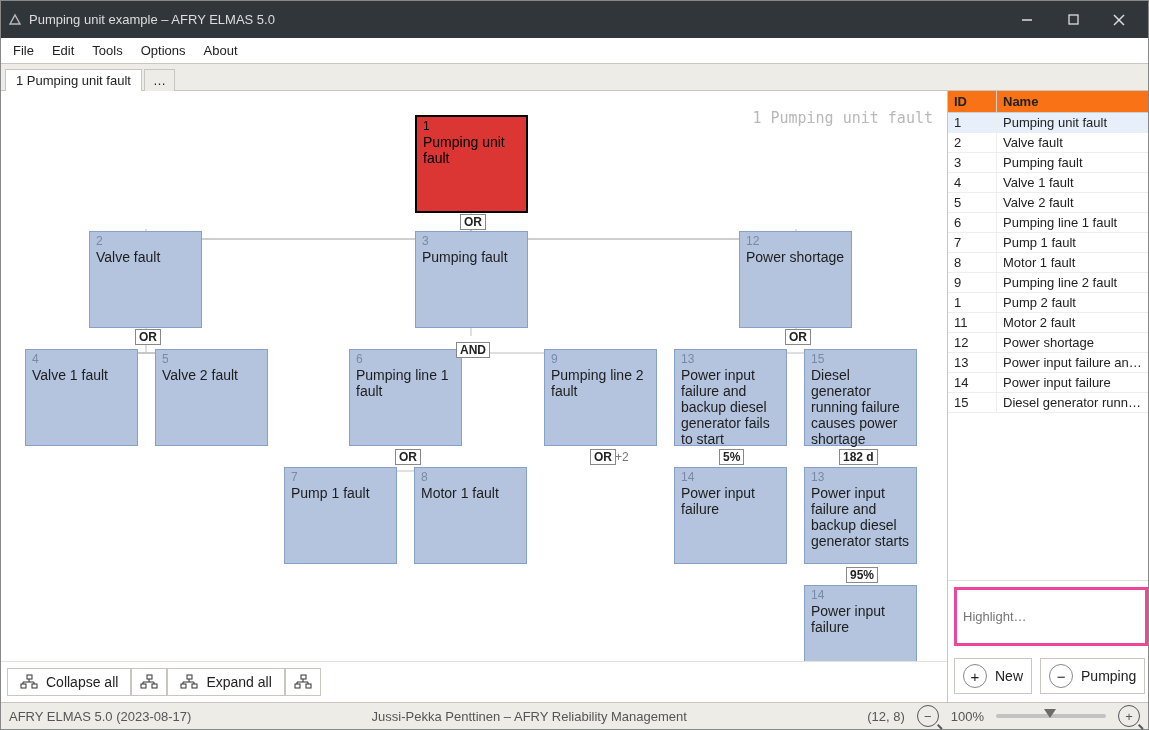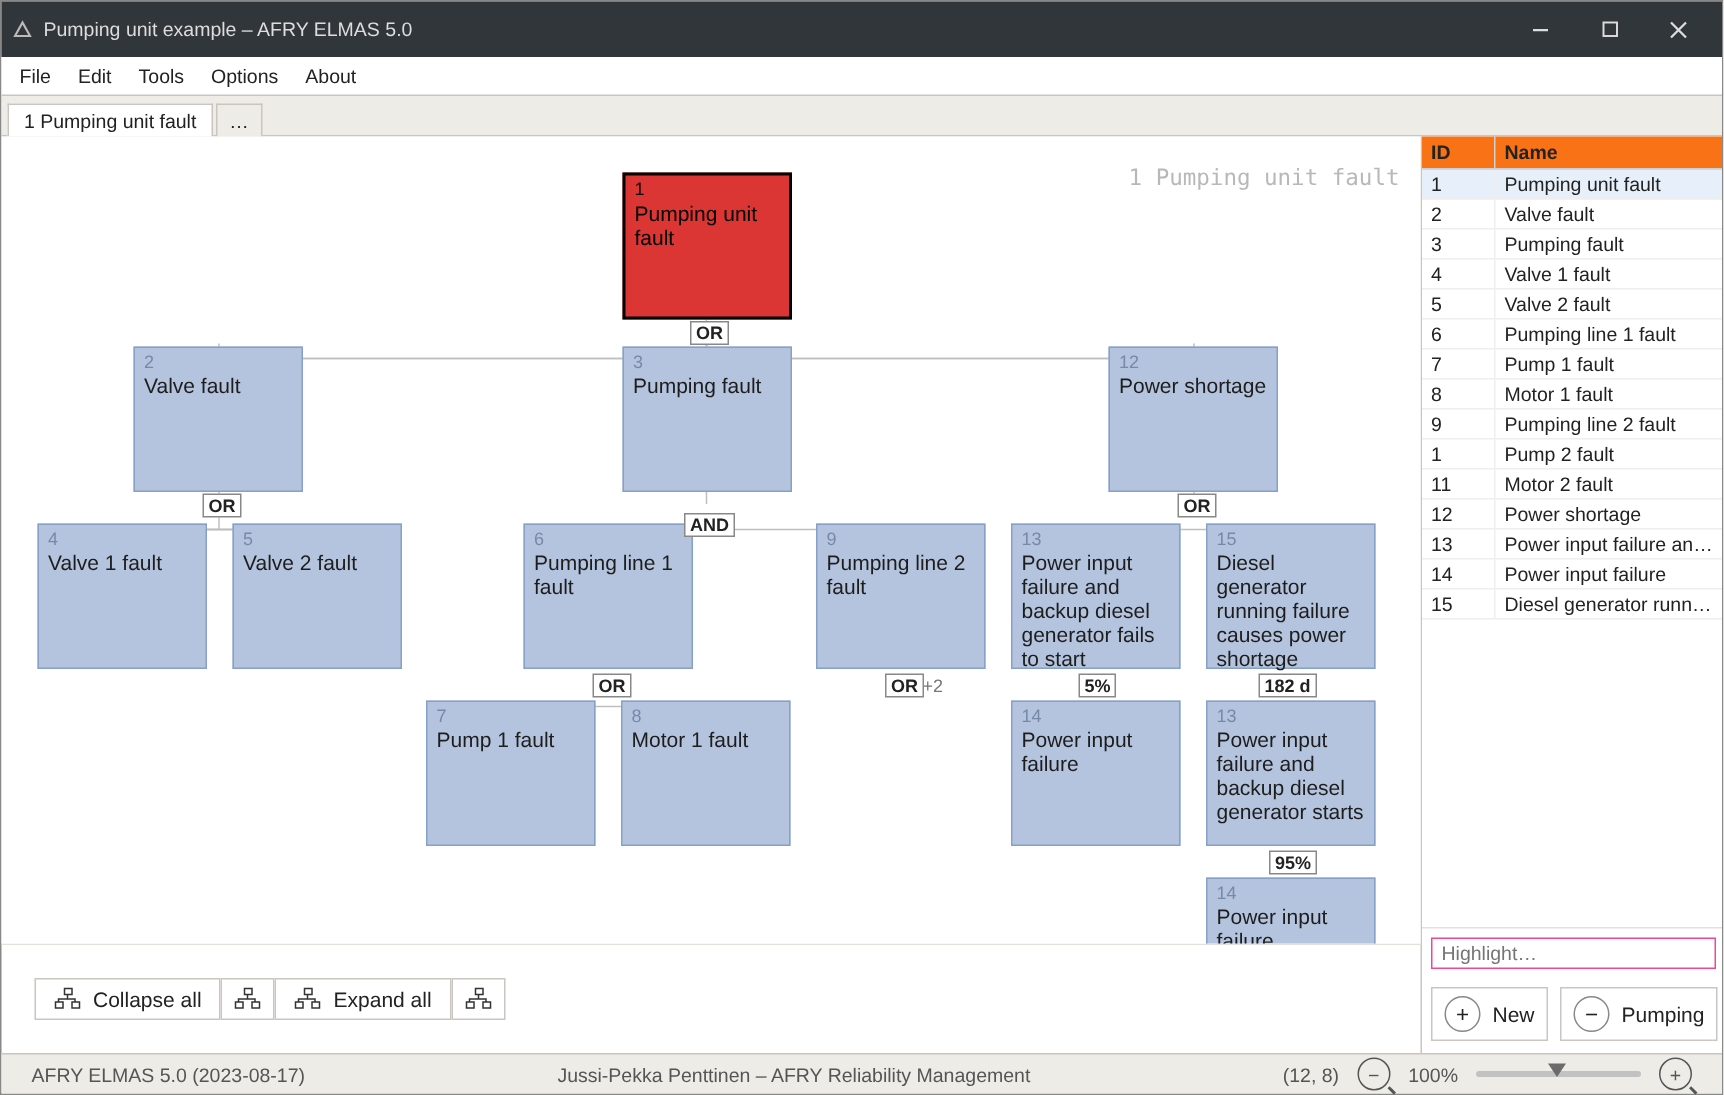--- a/index.html
+++ b/index.html
@@ -23,40 +23,40 @@
   .breadcrumb{position:absolute;right:14px;top:18px;font-family:Consolas,monospace;color:#b8b8b8;font-size:15px}
   .node{position:absolute;background:#b4c4de;border:1px solid #87a0c8;box-sizing:border-box;padding:3px 6px;line-height:1.15}
   .node .nid{color:#768aa8;font-size:12px}
   .node .ntxt{color:#1d1d1d;font-size:14px}
   .node.root{background:#dc3634;border:2px solid #000}
   .node.root .nid,.node.root .ntxt{color:#000}
   .gate{position:absolute;background:#fff;border:1px solid #888;font-size:12px;padding:0 3px;font-weight:bold;color:#222;z-index:2}
   .plus{position:absolute;font-size:12px;color:#777}
   .lines{position:absolute;left:0;top:0;pointer-events:none}
   
-  .canvas-toolbar{display:flex;align-items:flex-end;gap:0;padding:22px;border-top:1px solid #e4e1db}
+  .canvas-toolbar{display:flex;align-items:flex-end;gap:0;padding:6px;border-top:1px solid #e4e1db}
   .tool-btn{display:flex;align-items:center;gap:8px;border:1px solid #c9c6c1;background:#fff;padding:5px 12px;font-size:14px}
   .tool-btn svg{display:block}
   
   .rightpanel{width:200px;display:flex;flex-direction:column;background:#fff}
   .rp-head{display:flex;background:#f97316;border-bottom:1px solid #d0d0d0;font-weight:600;font-size:13px}
   .rp-head .c1{width:36px;padding:3px 6px;border-right:1px solid #d0d0d0}
   .rp-head .c2{flex:1;padding:3px 6px}
   .rp-body{flex:1;overflow:hidden}
   .rp-row{display:flex;border-bottom:1px solid #eee}
   .rp-row .c1{width:36px;padding:2px 6px;border-right:1px solid #eee}
   .rp-row .c2{flex:1;padding:2px 6px;white-space:nowrap;overflow:hidden;text-overflow:ellipsis}
   .rp-row.sel{background:#e7f0fa}
   .rp-tools{padding:6px;border-top:1px solid #e4e1db;display:flex;align-items:center;gap:6px}
-  .rp-tools input{flex:1;border:1px solid #ec4899;padding:2px 6px;font-size:13px;color:#888}
+  .rp-tools input{flex:1;border:3px solid #ec4899;padding:19px 6px;font-size:13px;color:#888}
   .circ-btn{width:22px;height:22px;border:1px solid #888;border-radius:50%;display:flex;align-items:center;justify-content:center;font-size:15px}
   .rp-actions{padding:6px 6px 8px 6px;display:flex;gap:8px}
   .act-btn{flex:1;border:1px solid #c9c6c1;background:#fff;padding:5px 8px;display:flex;align-items:center;gap:8px;font-size:14px;justify-content:center}
   
-  .statusbar{height:26px;background:#eeece7;border-top:1px solid #c9c6c1;display:flex;align-items:center;font-size:13px;color:#555;padding:0 20px;gap:12px}
+  .statusbar{height:26px;background:#eeece7;border-top:1px solid #c9c6c1;display:flex;align-items:center;font-size:13px;color:#555;padding:0 8px;gap:12px}
   .statusbar .spacer{flex:1}
   .slider{width:110px;height:4px;background:#c2c2c2;position:relative;border-radius:2px}
   .slider .thumb{position:absolute;top:-5px;left:48px;width:0;height:0;border-left:6px solid transparent;border-right:6px solid transparent;border-top:9px solid #6b6b6b}
   .zoom-btn{width:20px;height:20px;border:1.5px solid #555;border-radius:50%;display:flex;align-items:center;justify-content:center;font-size:13px;position:relative}
   .zoom-btn::after{content:"";position:absolute;width:6px;height:1.5px;background:#555;transform:rotate(45deg);right:-5px;bottom:-1px}
   svg{overflow:visible}
 </style>
 </head>
 <body>
 

